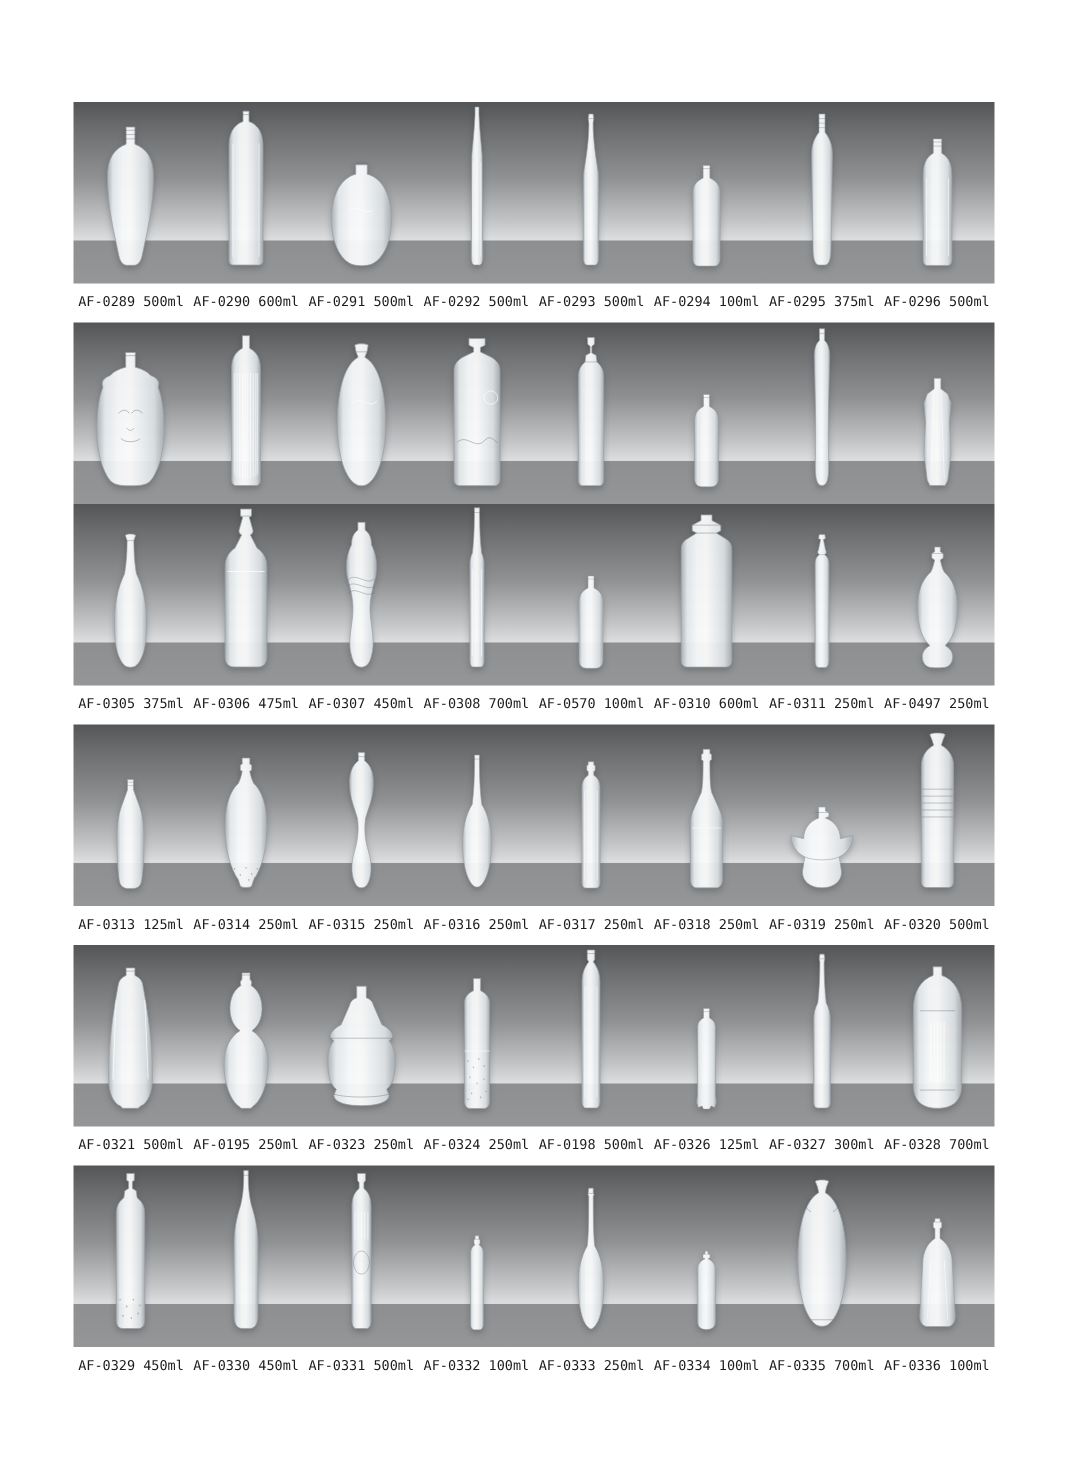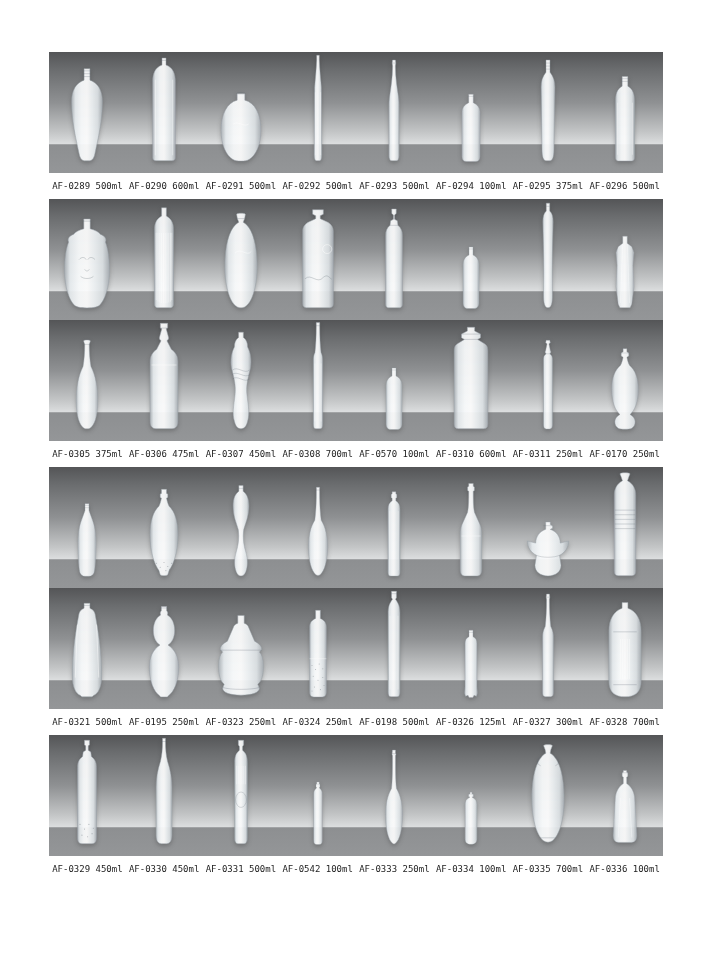--- a/index.html
+++ b/index.html
@@ -1,19 +1,19 @@
 <!DOCTYPE html>
 <html style="--bg: #ffffff; --label: #1c1c1c;"><head>
 <meta charset="utf-8">
 <title>catalog</title>
 <style>
   html,body{margin:0;padding:0;background:#fff;}
   .page{
     width:717px;height:980px;background:var(--bg,#fff);
-    box-sizing:border-box;padding-top:52px;overflow:hidden;
+    box-sizing:border-box;padding-top:68px;overflow:hidden;
     font-family:"DejaVu Sans Mono",monospace;
   }
   #rows{width:614px;margin-left:49px;}
   .panel{
     height:121px;display:flex;align-items:flex-end;
     background:linear-gradient(to bottom,
       #545557 0%, #6a6c6e 14%, #8f9193 42%, #c3c5c6 66%, #dcdedf 76%,
       #8d8f91 76.6%, #949698 100%);
   }
   .cell{
@@ -216,21 +216,21 @@
         </div>
       </div>
       <div class="labels">
         <div class="label">AF-0305 375ml</div>
         <div class="label">AF-0306 475ml</div>
         <div class="label">AF-0307 450ml</div>
         <div class="label">AF-0308 700ml</div>
         <div class="label">AF-0570 100ml</div>
         <div class="label">AF-0310 600ml</div>
         <div class="label">AF-0311 250ml</div>
-        <div class="label">AF-0170 250ml</div>
+        <div class="label">AF-0497 250ml</div>
       </div>
       <div class="panel">
         <div class="cell">
           <svg width="30" height="80" viewBox="0 0 60 140" preserveAspectRatio="none">
             <path d="M26,10 L34,10 L34,22 C37,30 40,36 43,44 C46,52 48,64 48,80 C48,108 46,126 44,131 C42,135 39,137 34,137 L26,137 C21,137 18,135 16,131 C14,126 12,108 12,80 C12,64 14,52 17,44 C20,36 23,30 26,22 Z" fill="url(#glassH)" fill-opacity="0.93" stroke="#9aa1a8" stroke-width="0.7"></path>
             <path d="M25,13 H35 M25,17 H35" fill="none" stroke="rgba(95,105,115,0.5)" stroke-width="0.7"></path>
           </svg>
         </div>
         <div class="cell">
           <svg width="38" height="94" viewBox="0 0 60 140" preserveAspectRatio="none">
@@ -268,20 +268,30 @@
             <path d="M24,41 H36" fill="none" stroke="rgba(95,105,115,0.5)" stroke-width="0.7"></path>
             <path d="M15,97 C22,102 38,102 45,97" fill="none" stroke="rgba(95,105,115,0.5)" stroke-width="0.7"></path>
           </svg>
         </div>
         <div class="cell">
           <svg width="38" height="108" viewBox="0 0 60 140" preserveAspectRatio="none">
             <path d="M22,5 C22,3 38,3 38,5 L36,9 L34,14 C43,18 47,25 47,32 L47,131 C47,135 45,137 41,137 L19,137 C15,137 13,135 13,131 L13,32 C13,25 17,18 26,14 L24,9 Z" fill="url(#glassH)" fill-opacity="0.93" stroke="#9aa1a8" stroke-width="0.7"></path>
             <path d="M14,52 H46 M14,58 H46 M14,64 H46 M14,70 H46 M14,76 H46" fill="none" stroke="rgba(95,105,115,0.5)" stroke-width="0.7"></path>
           </svg>
         </div>
+      </div>
+      <div class="labels">
+        <div class="label">AF-0313 125ml</div>
+        <div class="label">AF-0314 250ml</div>
+        <div class="label">AF-0315 250ml</div>
+        <div class="label">AF-0316 250ml</div>
+        <div class="label">AF-0317 250ml</div>
+        <div class="label">AF-0318 250ml</div>
+        <div class="label">AF-0319 250ml</div>
+        <div class="label">AF-0320 500ml</div>
       </div>
       <div class="panel">
         <div class="cell">
           <svg width="44" height="100" viewBox="0 0 60 140" preserveAspectRatio="none">
             <path d="M26,6 L34,6 L34,13 C38,15 40,17 41,21 C46,48 50,78 50,108 C50,122 46,132 39,135 L37,137 L23,137 L21,135 C14,132 10,122 10,108 C10,78 14,48 19,21 C20,17 22,15 26,13 Z" fill="url(#glassH)" fill-opacity="0.93" stroke="#9aa1a8" stroke-width="0.7"></path>
             <path d="M25,9 H35" fill="none" stroke="rgba(95,105,115,0.5)" stroke-width="0.7"></path>
             <path d="M17,36 L14,110 M43,36 L46,110" fill="none" stroke="rgba(255,255,255,0.75)" stroke-width="0.8"></path>
           </svg>
         </div>
         <div class="cell">
@@ -391,20 +401,20 @@
             <path d="M27,14 L33,14 L33,17 L35,18 L35,24 L33,25 L33,36 C41,41 45,48 47,58 L51,122 C51,130 47,134 41,134 L19,134 C13,134 9,130 9,122 L13,58 C15,48 19,41 27,36 L27,25 L25,24 L25,18 L27,17 Z" fill="url(#glassH)" fill-opacity="0.93" stroke="#9aa1a8" stroke-width="0.7"></path>
             <path d="M25,18 H35" fill="none" stroke="rgba(95,105,115,0.5)" stroke-width="0.7"></path>
             <path d="M22,60 L18,126 M38,60 L42,126" fill="none" stroke="rgba(255,255,255,0.75)" stroke-width="0.8"></path>
           </svg>
         </div>
       </div>
       <div class="labels">
         <div class="label">AF-0329 450ml</div>
         <div class="label">AF-0330 450ml</div>
         <div class="label">AF-0331 500ml</div>
-        <div class="label">AF-0542 100ml</div>
+        <div class="label">AF-0332 100ml</div>
         <div class="label">AF-0333 250ml</div>
         <div class="label">AF-0334 100ml</div>
         <div class="label">AF-0335 700ml</div>
         <div class="label">AF-0336 100ml</div>
       </div>
     </div>
 </div>
 
 </body></html>

